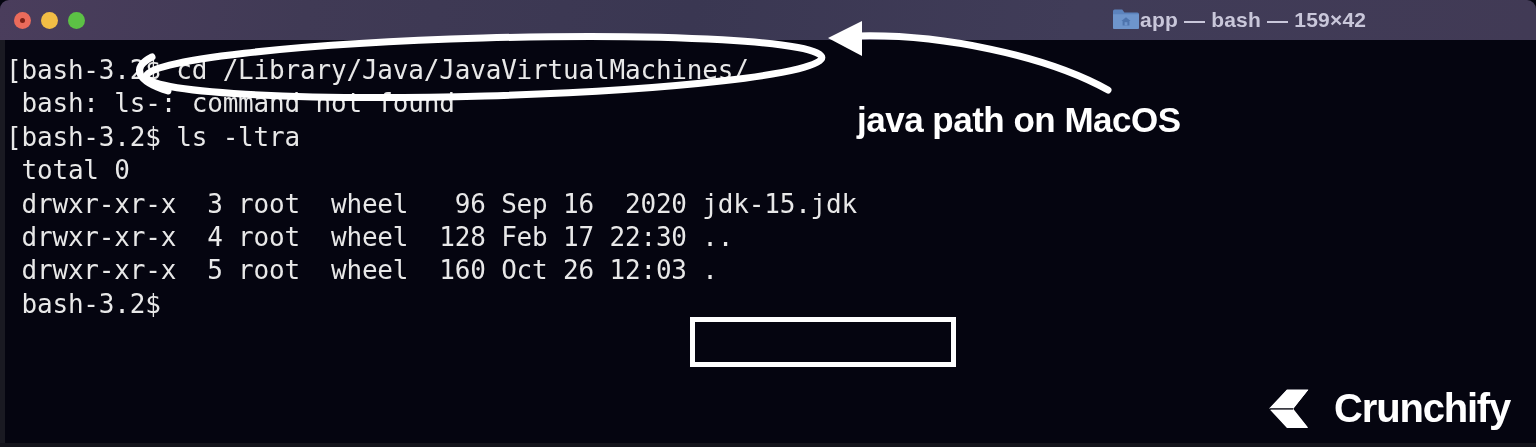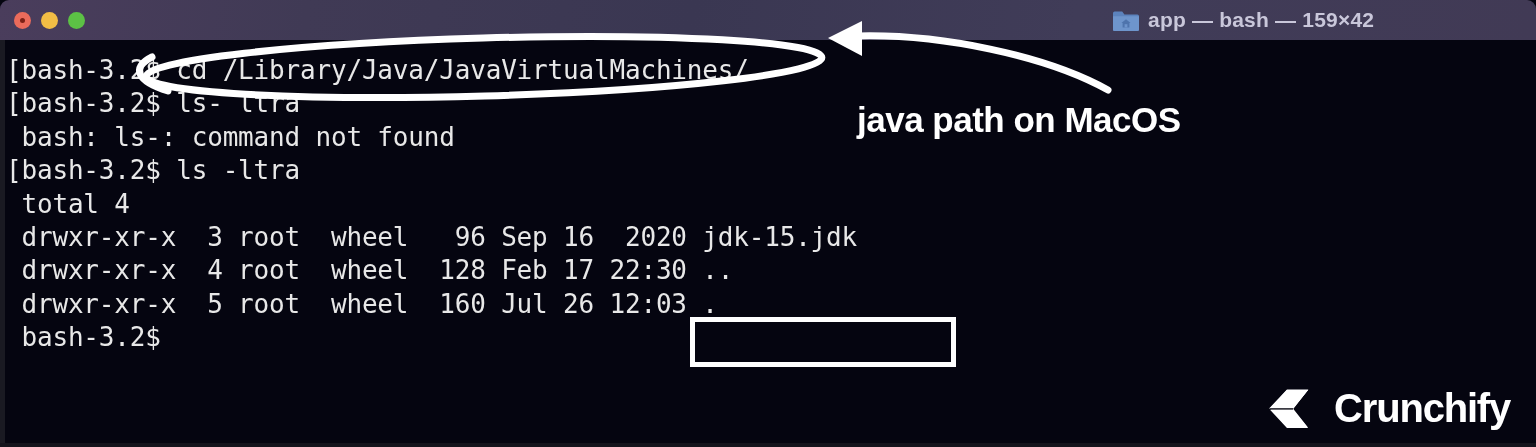--- a/index.html
+++ b/index.html
@@ -59,22 +59,21 @@
     content: "";
     position: absolute;
     left: 6px; top: 6px;
     width: 5px; height: 5px;
     border-radius: 50%;
     background: #7d2116;
   }
 
   .title-group {
     display: flex;
-    align-items: center;
-    gap: 9px;
+    gap: 1px;
     position: absolute;
     left: 1113px;
     top: 8px;
   }
   .folder-icon {
     width: 26px;
     height: 21px;
     position: relative;
     flex: none;
   }
@@ -217,27 +216,26 @@
           </svg>
         </span>
         <span class="title-text">app — bash — 159×42</span>
       </div>
     </div>
 
     <div class="term-body">
       <div class="term-left-edge"></div>
       <div class="lines" id="term-lines">
           <div class="line"><span class="txt">[bash-3.2$ cd /Library/Java/JavaVirtualMachines/</span></div>
-          <div class="line"><span class="txt">[bash-3.2$ ls- ltra</span></div>
           <div class="line"><span class="txt"> bash: ls-: command not found</span></div>
           <div class="line"><span class="txt">[bash-3.2$ ls -ltra</span></div>
-          <div class="line"><span class="txt"> total 4</span></div>
+          <div class="line"><span class="txt"> total 0</span></div>
           <div class="line"><span class="txt"> drwxr-xr-x  3 root  wheel   96 Sep 16  2020 jdk-15.jdk</span></div>
           <div class="line"><span class="txt"> drwxr-xr-x  4 root  wheel  128 Feb 17 22:30 ..</span></div>
-          <div class="line"><span class="txt"> drwxr-xr-x  5 root  wheel  160 Jul 26 12:03 .</span></div>
+          <div class="line"><span class="txt"> drwxr-xr-x  5 root  wheel  160 Oct 26 12:03 .</span></div>
           <div class="line"><span class="txt"> bash-3.2$</span></div>
         </div>
       <div class="term-bottom-edge"></div>
     </div>
   </div>
 
   <svg class="annot-svg" viewBox="0 0 1536 447">
 
     <g>
       <ellipse cx="484" cy="67" rx="338" ry="29" fill="none" stroke="#ffffff" stroke-width="7" transform="rotate(-1.6 484 67)"></ellipse>

